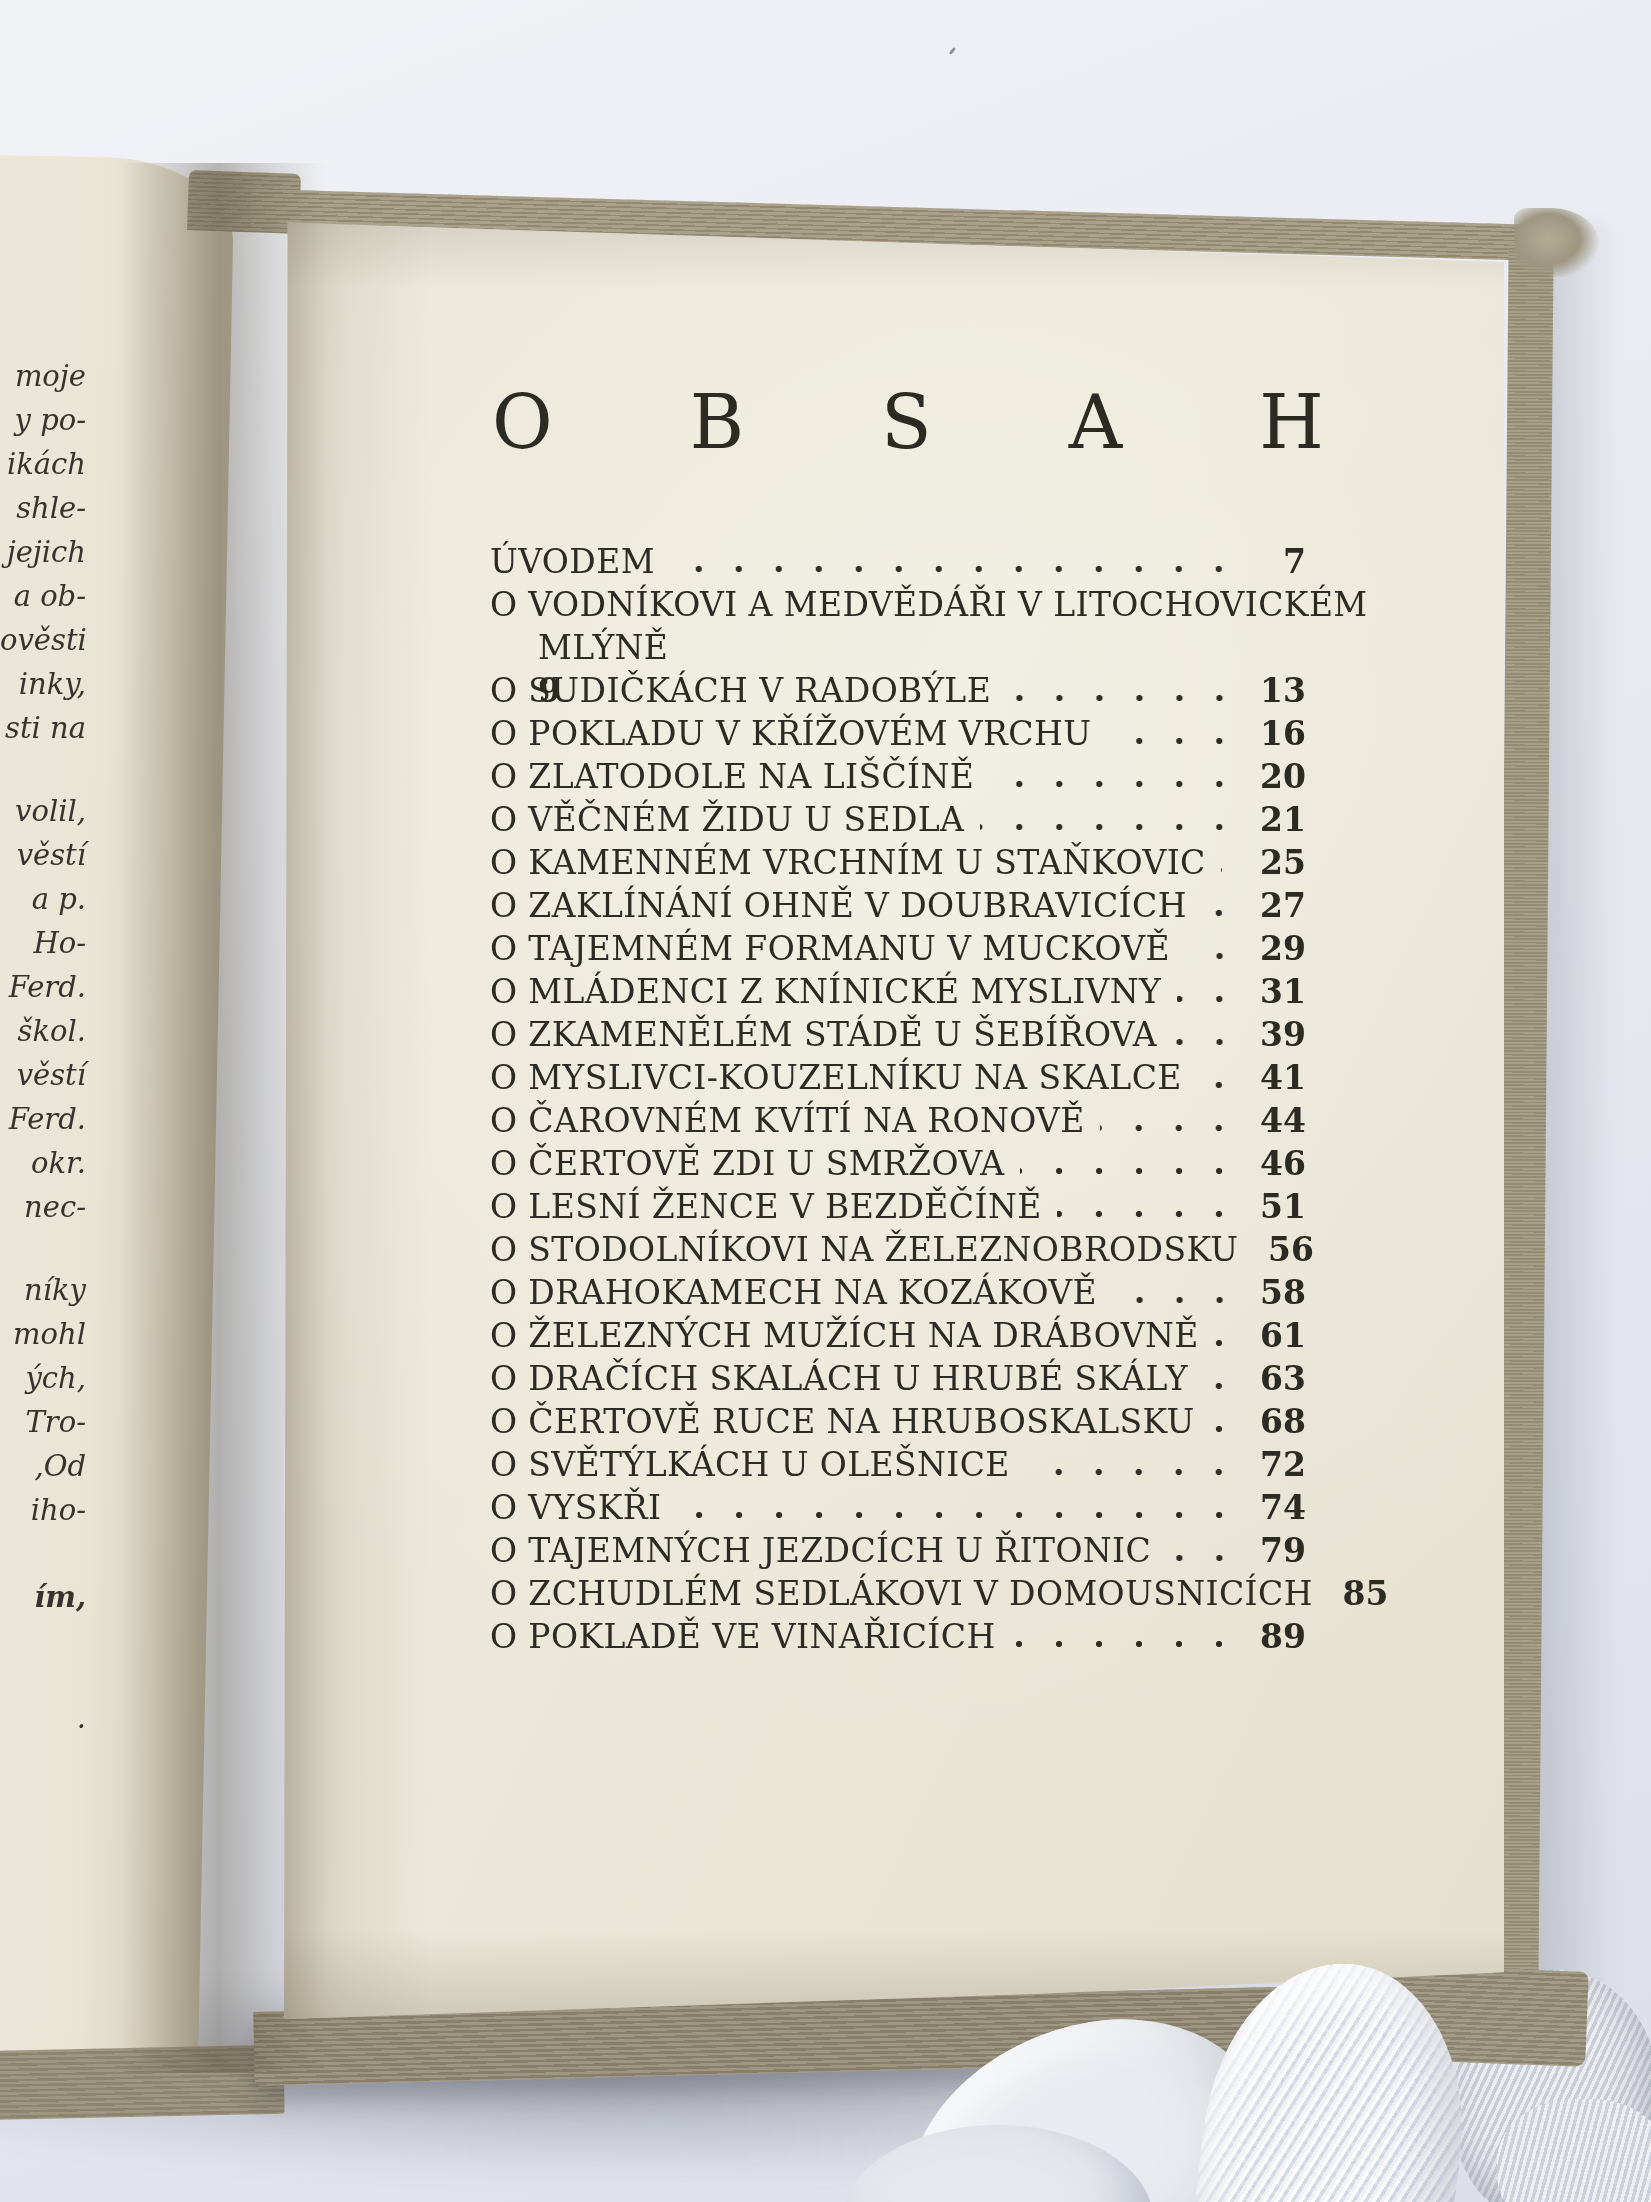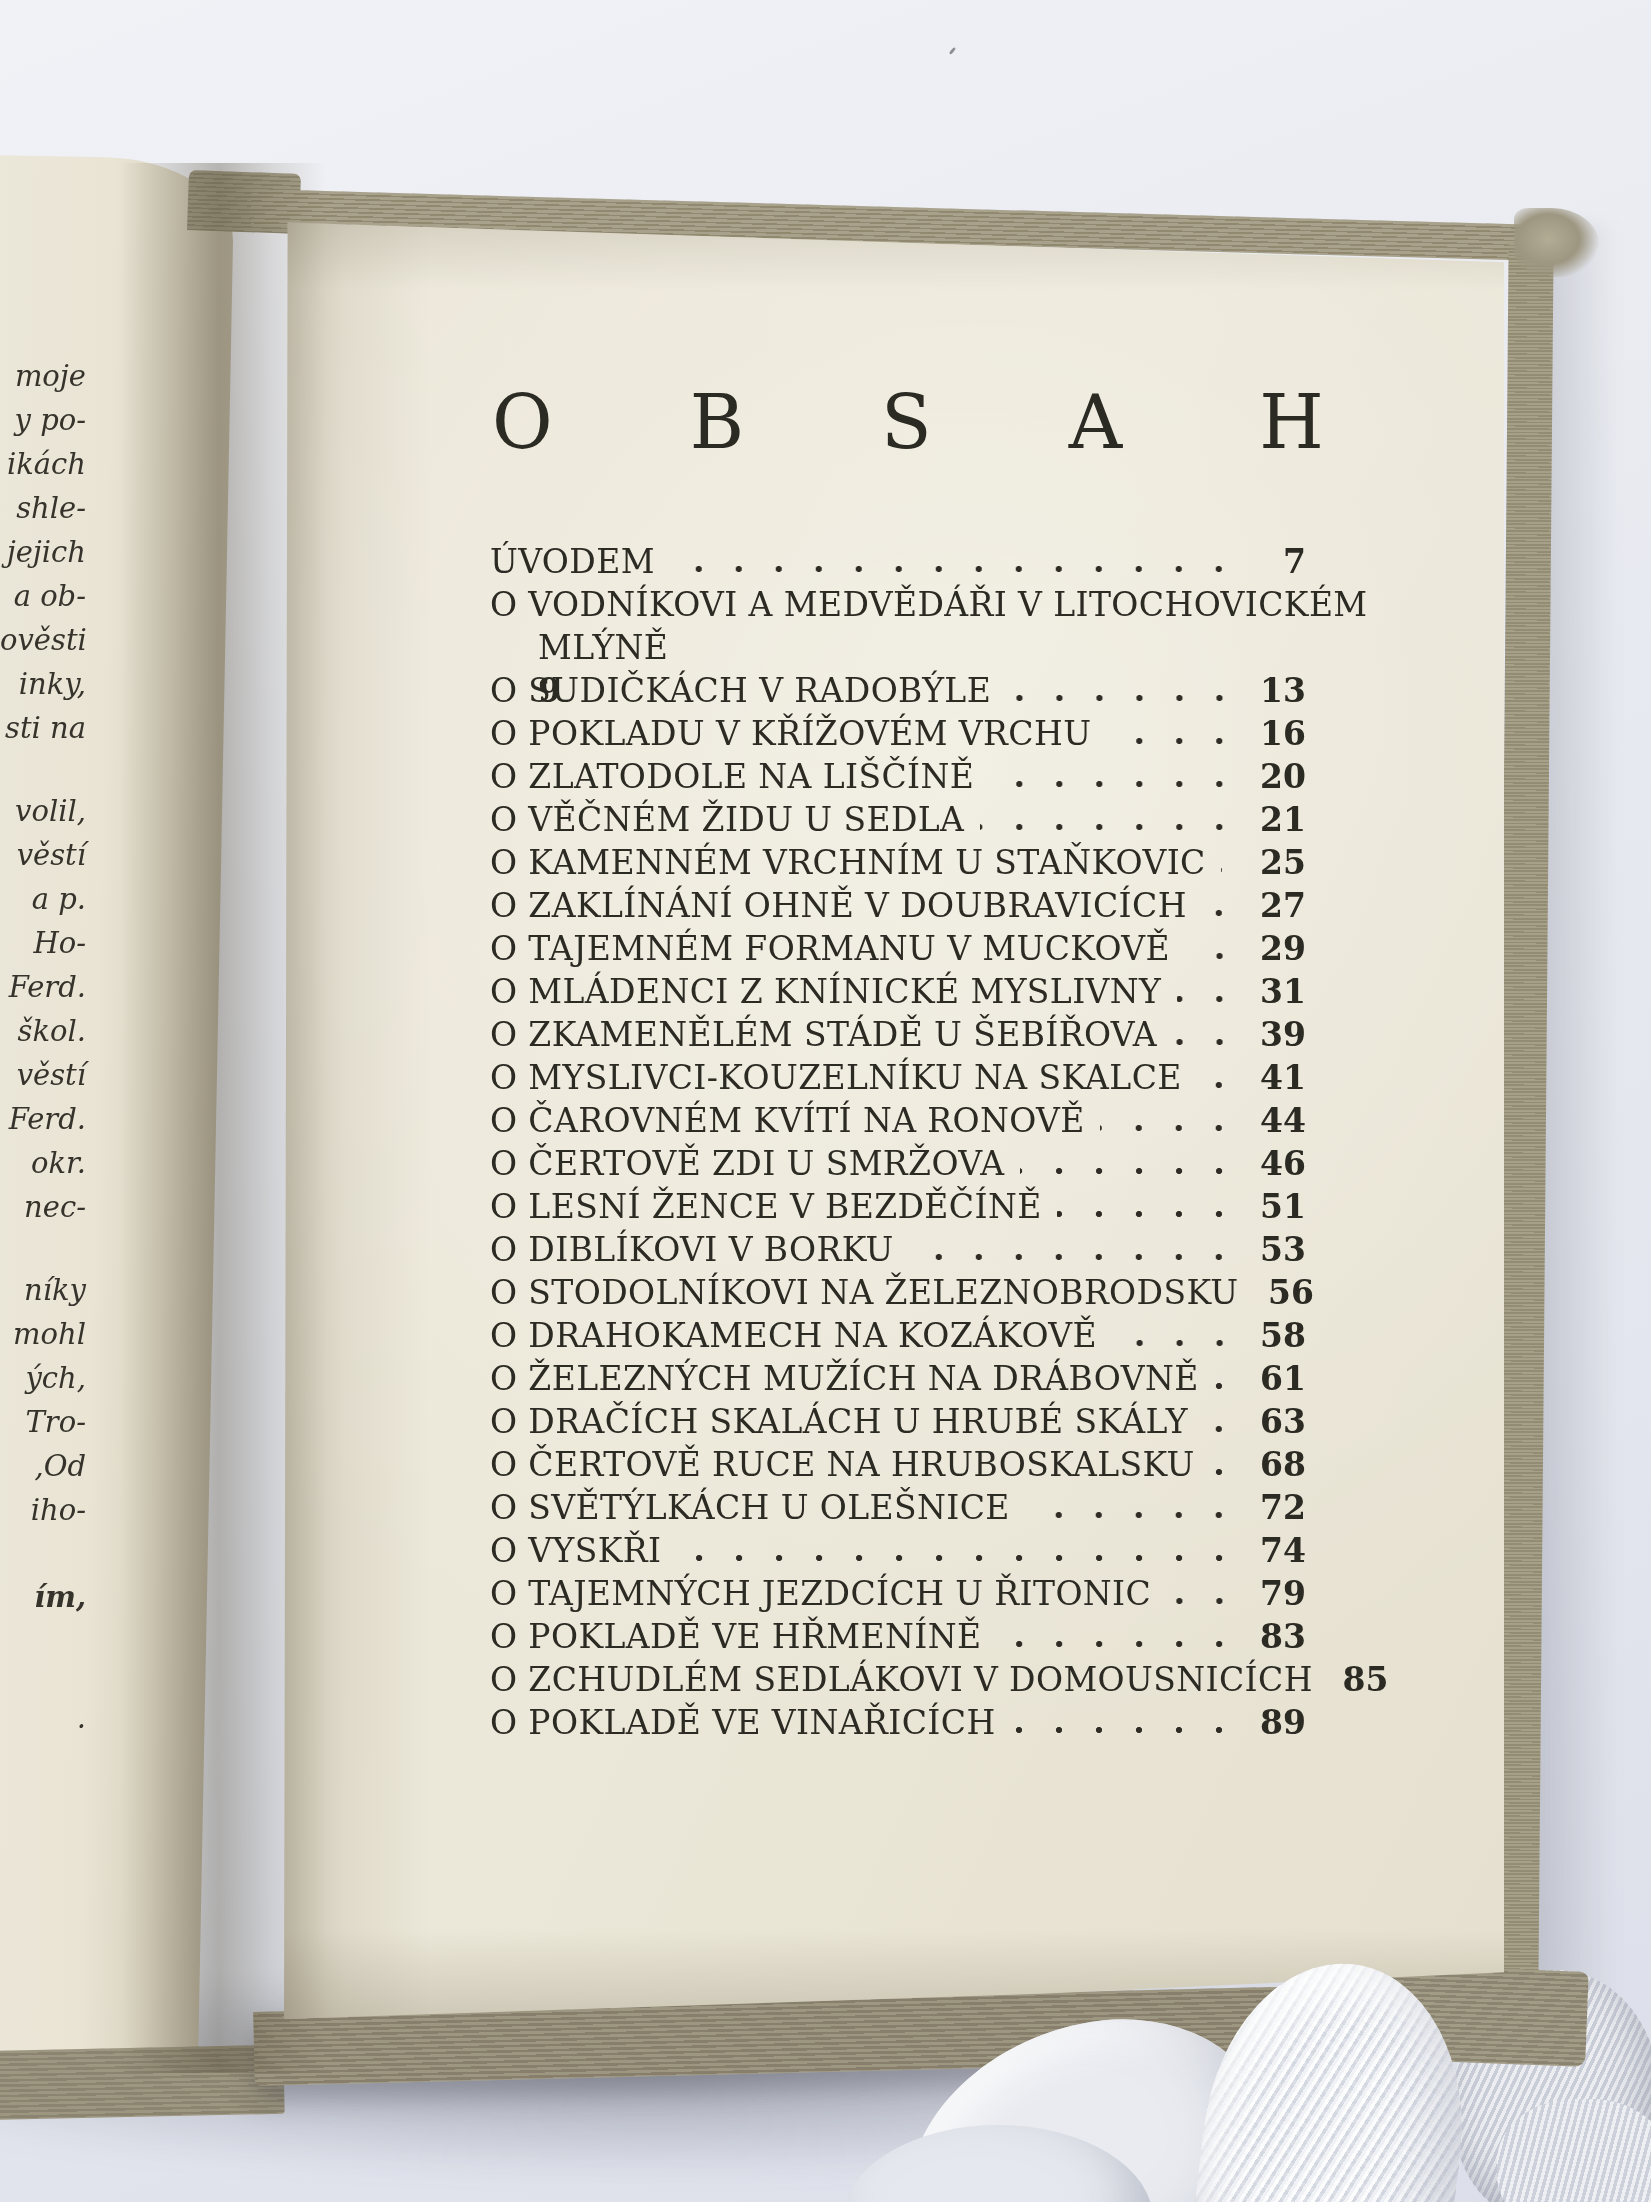--- a/index.html
+++ b/index.html
@@ -303,25 +303,20 @@
       <span class="toc-title">O ČERTOVĚ ZDI U SMRŽOVA</span>
       <span class="leader"></span>
       <span class="pagenum">46</span>
     </div>
   <div class="toc-row">
       <span class="toc-title">O LESNÍ ŽENCE V BEZDĚČÍNĚ</span>
       <span class="leader"></span>
       <span class="pagenum">51</span>
     </div>
   <div class="toc-row">
-      <span class="toc-title">O DIBLÍKOVI V BORKU</span>
-      <span class="leader"></span>
-      <span class="pagenum">53</span>
-    </div>
-  <div class="toc-row">
       <span class="toc-title">O STODOLNÍKOVI NA ŽELEZNOBRODSKU</span>
       <span class="leader"></span>
       <span class="pagenum">56</span>
     </div>
   <div class="toc-row">
       <span class="toc-title">O DRAHOKAMECH NA KOZÁKOVĚ</span>
       <span class="leader"></span>
       <span class="pagenum">58</span>
     </div>
   <div class="toc-row">
@@ -346,25 +341,20 @@
     </div>
   <div class="toc-row">
       <span class="toc-title">O VYSKŘI</span>
       <span class="leader"></span>
       <span class="pagenum">74</span>
     </div>
   <div class="toc-row">
       <span class="toc-title">O TAJEMNÝCH JEZDCÍCH U ŘITONIC</span>
       <span class="leader"></span>
       <span class="pagenum">79</span>
-    </div>
-  <div class="toc-row">
-      <span class="toc-title">O POKLADĚ VE HŘMENÍNĚ</span>
-      <span class="leader"></span>
-      <span class="pagenum">83</span>
     </div>
   <div class="toc-row">
       <span class="toc-title">O ZCHUDLÉM SEDLÁKOVI V DOMOUSNICÍCH</span>
       <span class="leader"></span>
       <span class="pagenum">85</span>
     </div>
   <div class="toc-row">
       <span class="toc-title">O POKLADĚ VE VINAŘICÍCH</span>
       <span class="leader"></span>
       <span class="pagenum">89</span>

